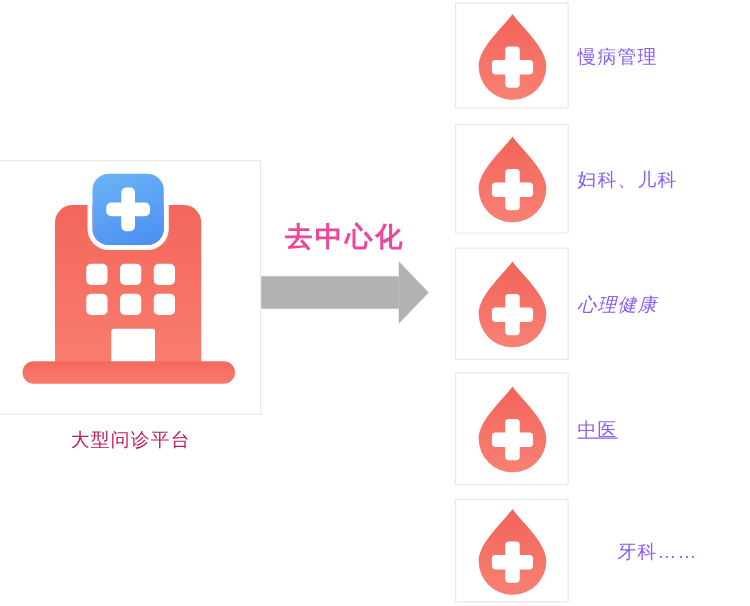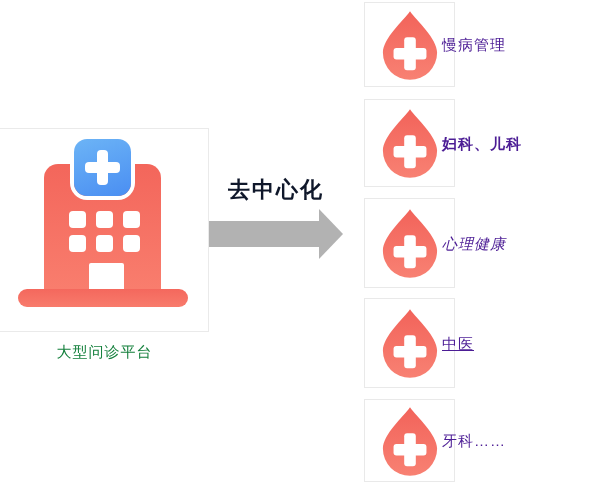--- a/index.html
+++ b/index.html
@@ -16,39 +16,39 @@
   .roof-cross{left:75px;top:10px;width:57px;height:57px;border-radius:13px;
               background:linear-gradient(160deg,#6cb4f6 0%,#4a8ef2 100%);
               box-shadow:0 0 0 4px #ffffff;}
   .plus-h{left:11px;top:23px;width:35px;height:11px;border-radius:4px;background:#fff;}
   .plus-v{left:23px;top:11px;width:11px;height:35px;border-radius:4px;background:#fff;}
   .win{width:17px;height:17px;border-radius:4px;background:#fff;}
   .door{left:90px;top:134px;width:35px;height:27px;background:#fff;border-radius:2px 2px 0 0;}
   .base{left:19px;top:160px;width:170px;height:18px;border-radius:9px;
         background:linear-gradient(180deg,#f4685d 0%,#f87b6c 100%);}
   .left-label{left:0;top:343px;width:209px;text-align:center;
-              font-size:15px;color:#15803d;letter-spacing:1px;}
+              font-size:15px;color:#be185d;letter-spacing:1px;}
 
   
   .arrow-label{left:212px;top:175px;width:128px;text-align:center;
-               font-size:22px;font-weight:600;color:#0f172a;letter-spacing:2px;}
+               font-size:22px;font-weight:600;color:#ec4899;letter-spacing:2px;}
   .arrow-body{left:209px;top:221px;width:110px;height:26px;background:#b2b2b2;}
   .arrow-head{left:319px;top:209px;width:0;height:0;
               border-top:25px solid transparent;border-bottom:25px solid transparent;
               border-left:24px solid #b2b2b2;}
 
   
   .drop-box{left:364px;width:91px;border:1px solid #e9e9e9;background:#fff;
             display:flex;align-items:center;justify-content:center;}
-  .drop-label{left:442px;font-size:15px;color:#4c1d95;letter-spacing:1px;white-space:nowrap;}
+  .drop-label{left:462px;font-size:15px;color:#8b5cf6;letter-spacing:1px;white-space:nowrap;}
   .r1{top:2px;height:85px;}   .r1l{top:36px;}
-  .r2{top:99px;height:88px;}  .r2l{top:135px;font-weight:bold;}
+  .r2{top:99px;height:88px;}  .r2l{top:135px;}
   .r3{top:198px;height:90px;} .r3l{top:235px;font-style:italic;}
   .r4{top:298px;height:90px;} .r4l{top:335px;text-decoration:underline;}
-  .r5{top:399px;height:83px;} .r5l{top:432px;}
+  .r5{top:399px;height:83px;} .r5l{top:432px;margin-left:32px;}
   .defs-holder{position:absolute;width:0;height:0;overflow:hidden;}
 </style>
 </head>
 <body>
 
 <svg class="defs-holder" aria-hidden="true">
   <defs>
     <linearGradient id="dropGrad" x1="0" y1="0" x2="0" y2="1">
       <stop offset="0" stop-color="#f2635a"></stop>
       <stop offset="1" stop-color="#f88173"></stop>

